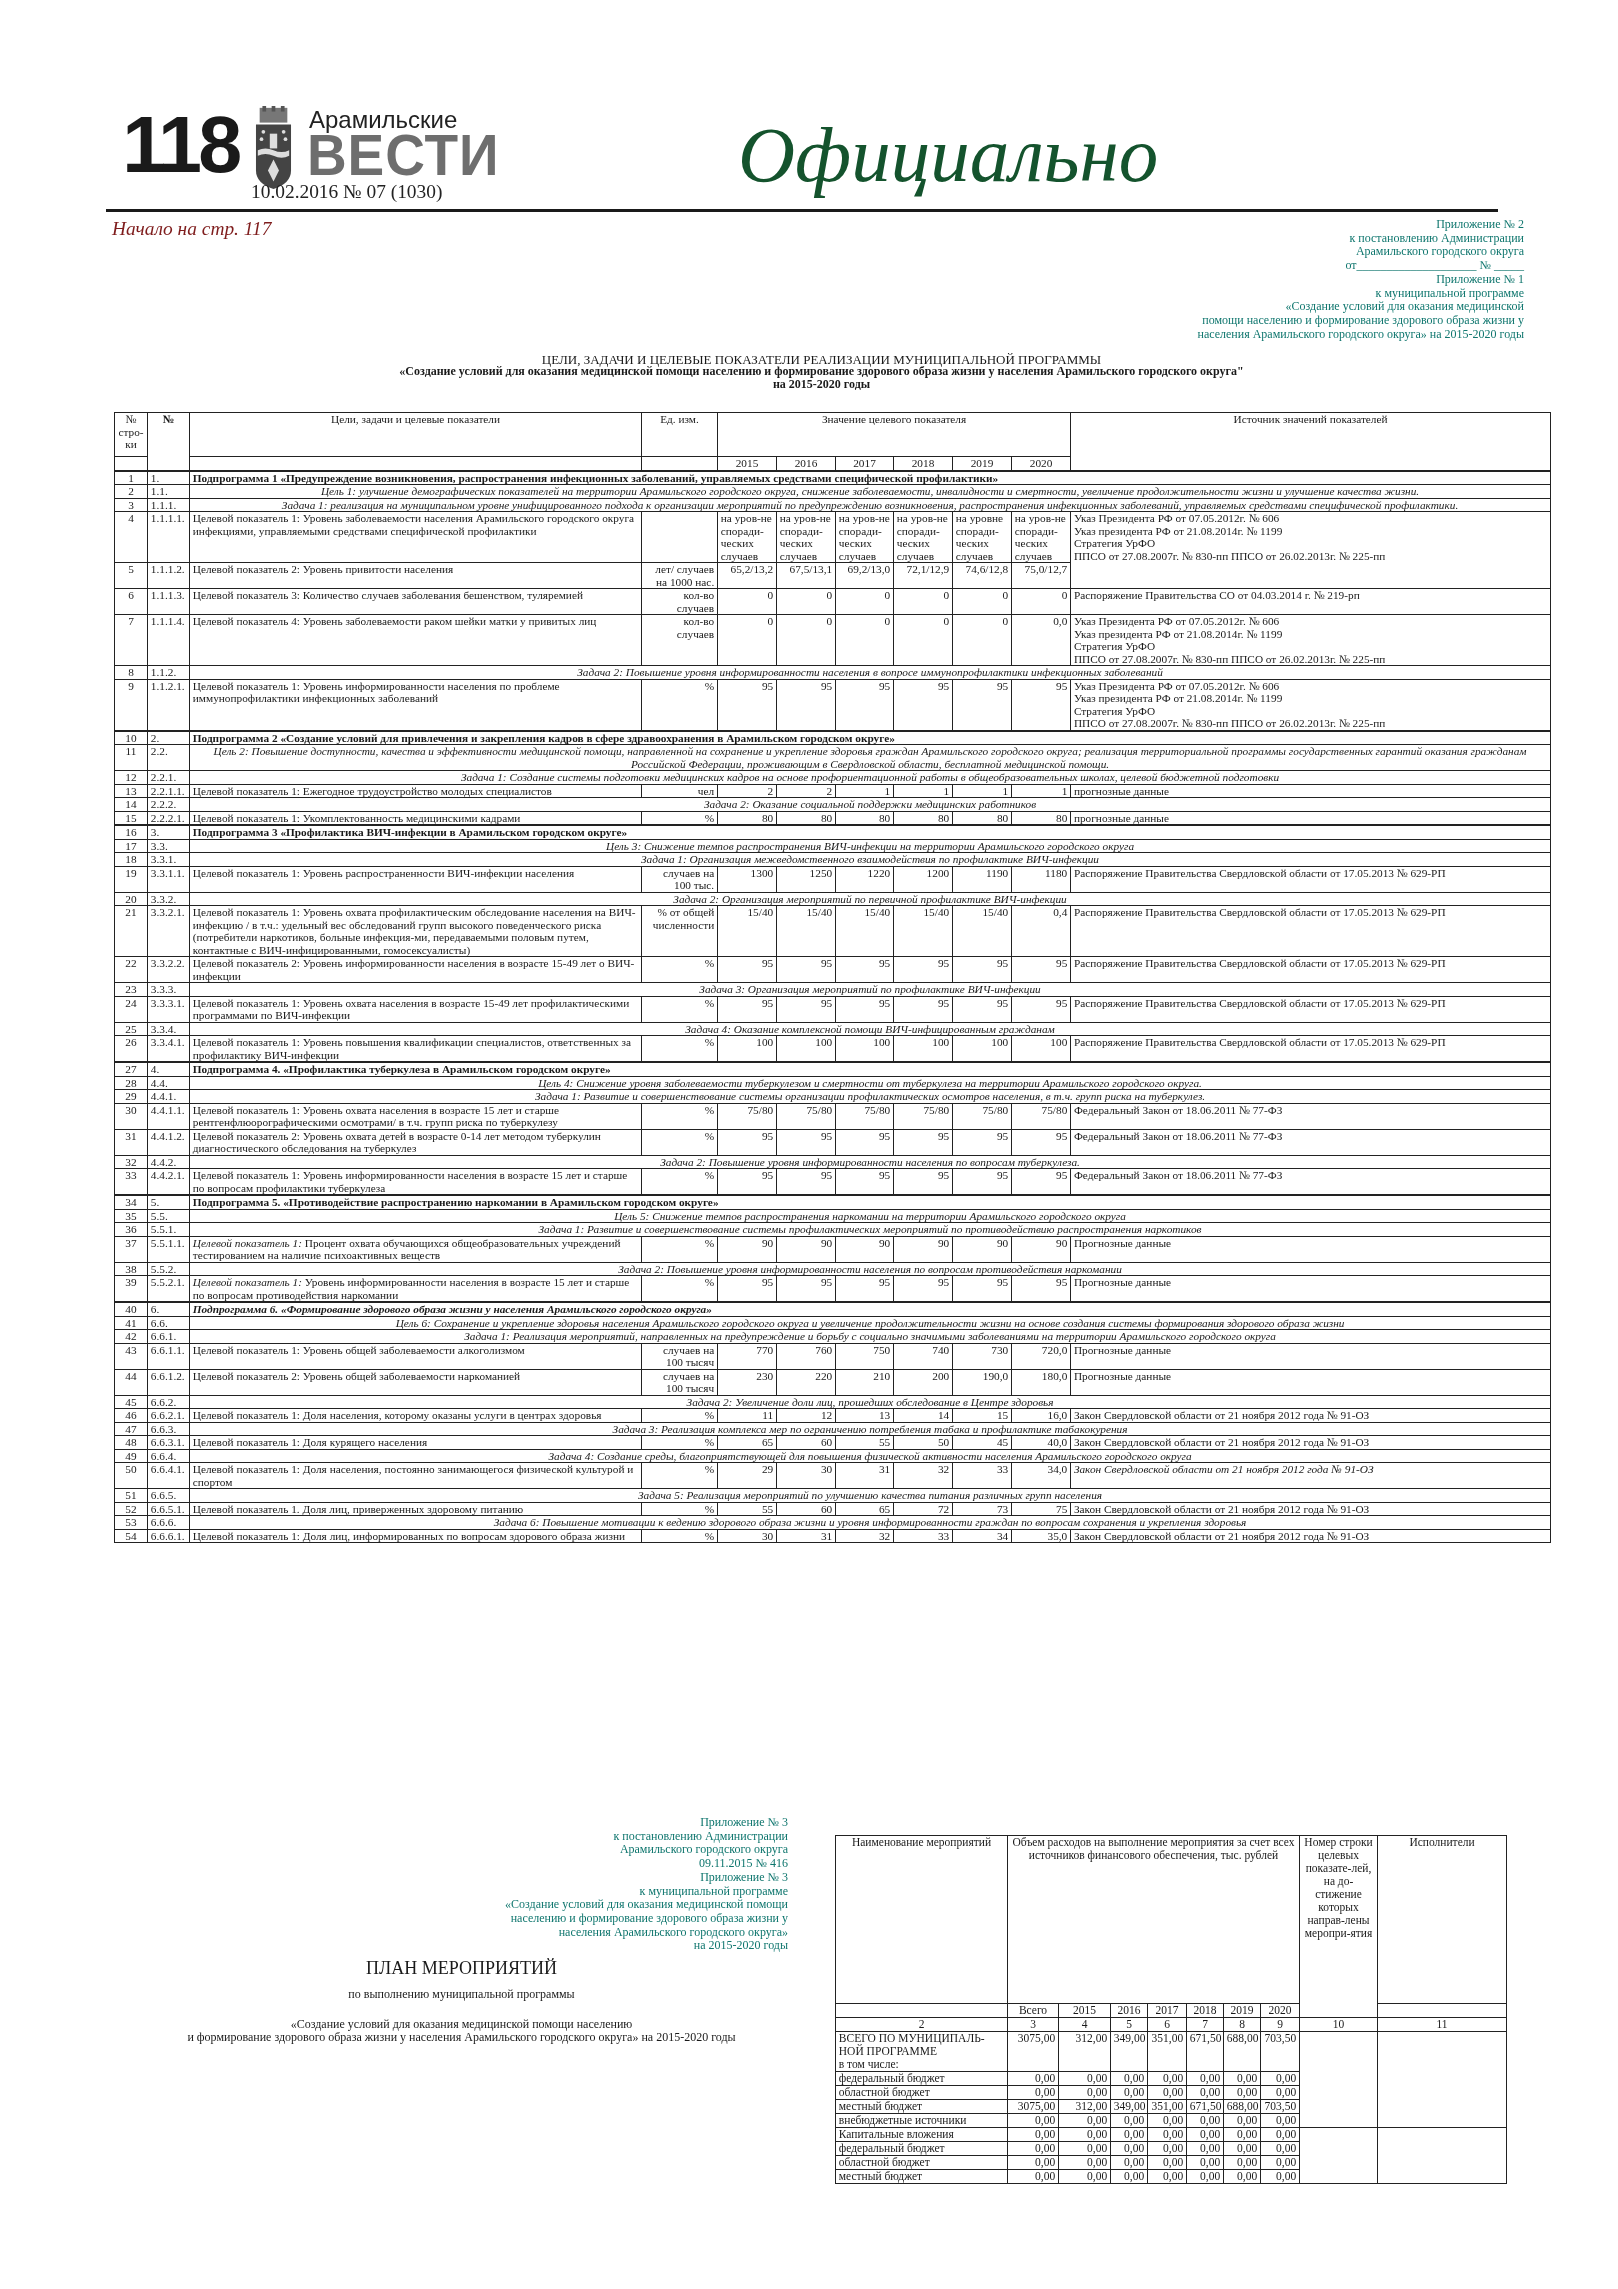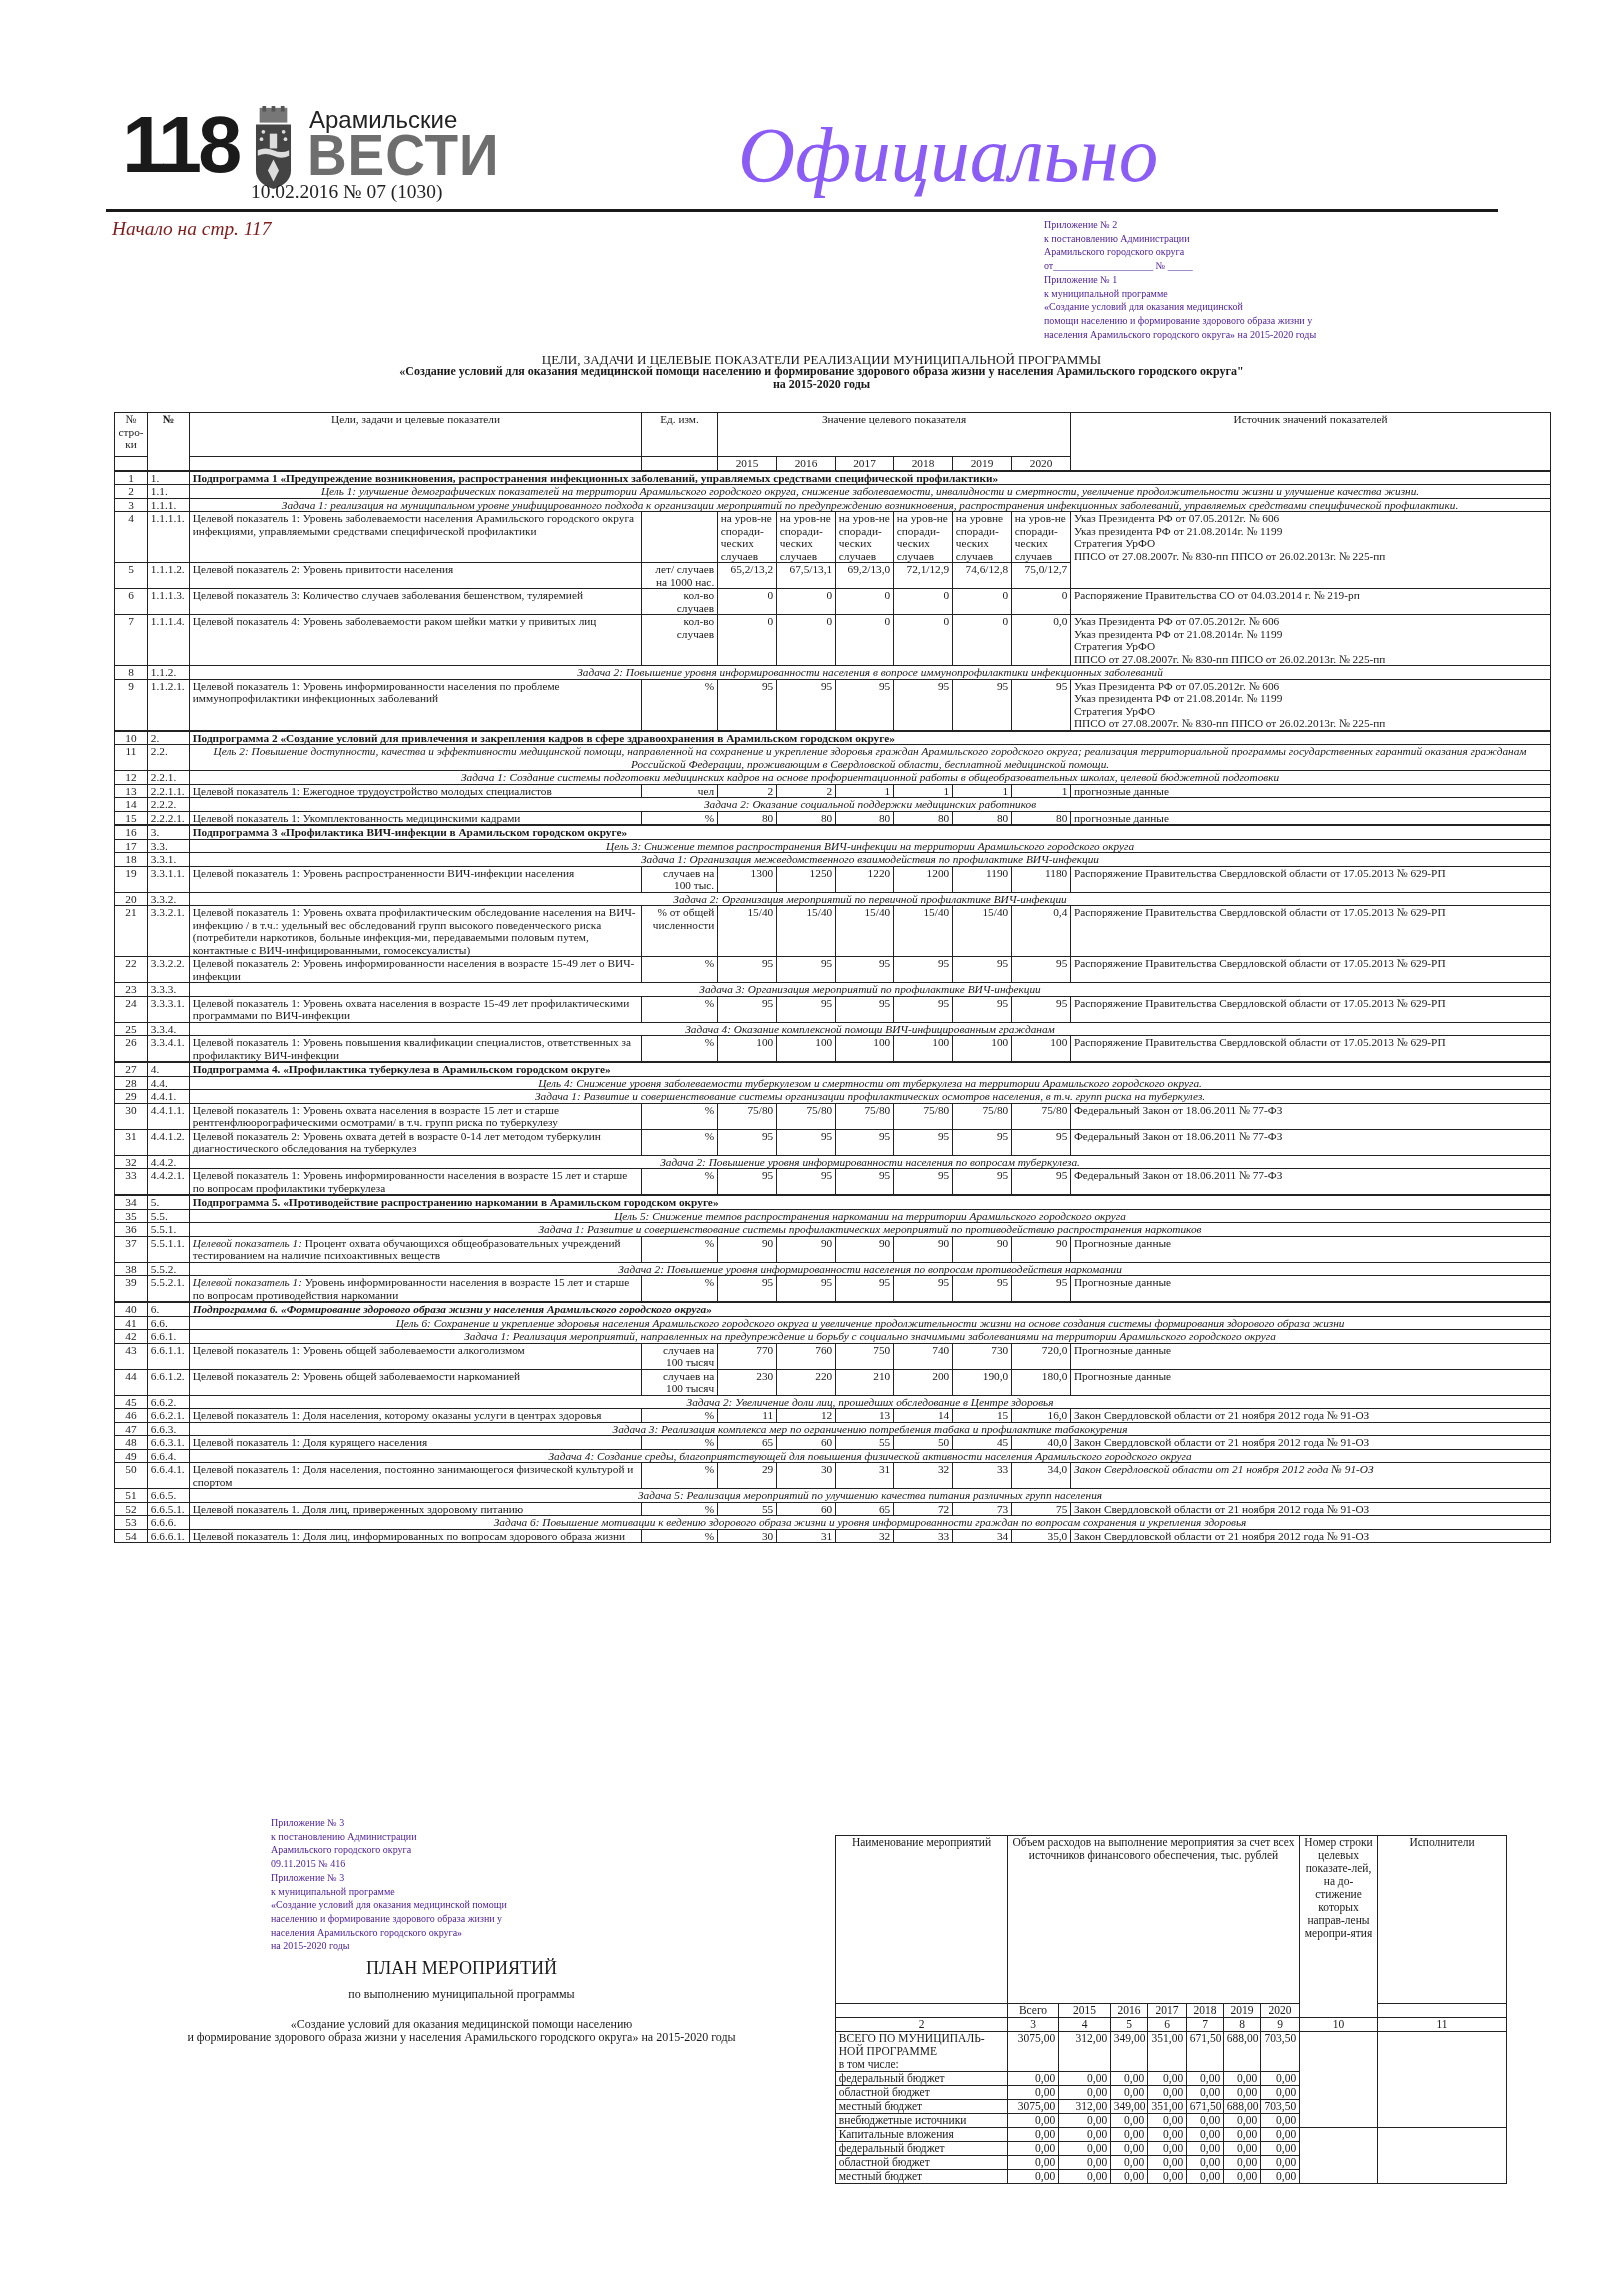--- a/index.html
+++ b/index.html
@@ -5,25 +5,25 @@
   * { box-sizing: border-box; margin: 0; padding: 0; }
   html, body { width: 1619px; height: 2290px; background: #ffffff; }
   body { position: relative; font-family: "Liberation Serif", serif; color: #1a1a1a; overflow: hidden; }
 
   .masthead { position: absolute; left: 113px; top: 100px; width: 1052px; height: 111px; }
   .page-num { position: absolute; left: 9.2px; top: 0; font-family: "Liberation Sans", sans-serif; font-weight: 700; font-size: 79px; letter-spacing: -3.7px; line-height: 89px; color: #1a1a1a; }
   .crest { position: absolute; left: 141px; top: 5.5px; width: 39px; height: 83px; }
   .paper-small { position: absolute; left: 196px; top: 7.4px; font-family: "Liberation Sans", sans-serif; font-size: 24px; color: #222; line-height: 26px; }
   .paper-big { position: absolute; left: 194px; top: 28px; font-family: "Liberation Sans", sans-serif; font-weight: 700; font-size: 55px; line-height: 55px; color: #6e6e6e; letter-spacing: 0.9px; transform: scaleY(1.05); }
   .issue { position: absolute; left: 138px; top: 81px; font-size: 19.4px; color: #222; }
-  .section-title { position: absolute; left: 738px; top: 109px; font-size: 79px; font-style: italic; color: #8b5cf6; line-height: 92px; }
+  .section-title { position: absolute; left: 738px; top: 109px; font-size: 79px; font-style: italic; color: #14532d; line-height: 92px; }
   .rule { position: absolute; left: 106px; top: 209px; width: 1392px; height: 2.8px; background: #1a1a1a; }
   .cont { position: absolute; left: 112px; top: 218px; font-size: 19.4px; font-style: italic; color: #7f1d1d; }
 
-  .appendix { position: absolute; font-size: 10px; line-height: 13.7px; color: #4c1d95; }
+  .appendix { position: absolute; text-align: right; font-size: 12px; line-height: 13.7px; color: #0f766e; }
   .app2 { right: 95px; top: 218px; width: 480px; }
 
   .doc-title { position: absolute; left: 111px; width: 1421px; text-align: center; font-size: 12px; line-height: 13px; }
   .t1 { top: 353px; font-size: 13px; }
   .t2 { top: 365px; font-weight: 700; font-size: 12px; }
   .t3 { top: 378px; font-weight: 700; font-size: 12px; }
 
   table.goals { position: absolute; left: 114px; top: 412px; width: 1407px; border-collapse: collapse; font-size: 11.3px; line-height: 12.5px; table-layout: fixed; }
   table.goals td, table.goals th { border: 1.4px solid #222; padding: 0 2.8px; vertical-align: top; font-weight: normal; }
   table.goals th { text-align: center; }

